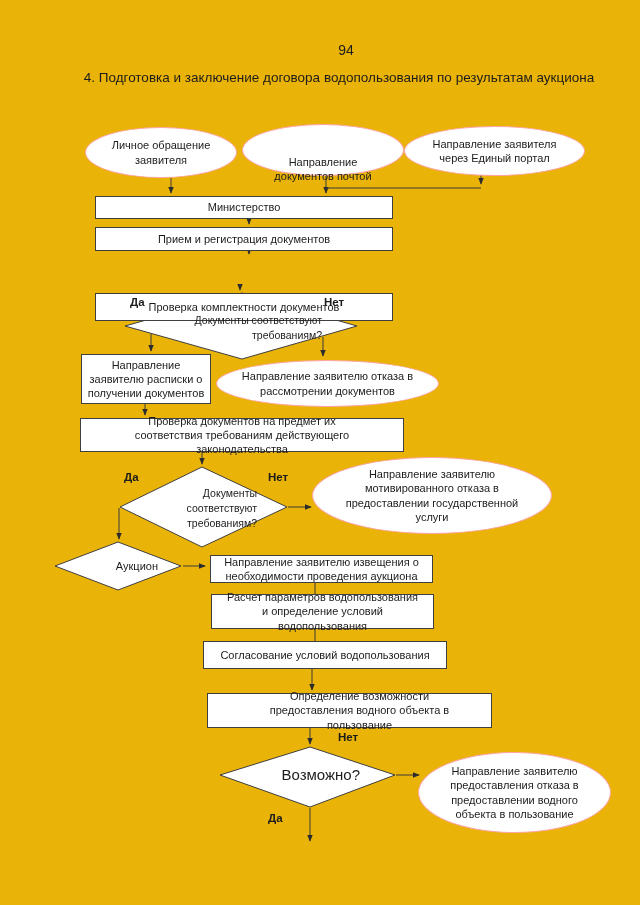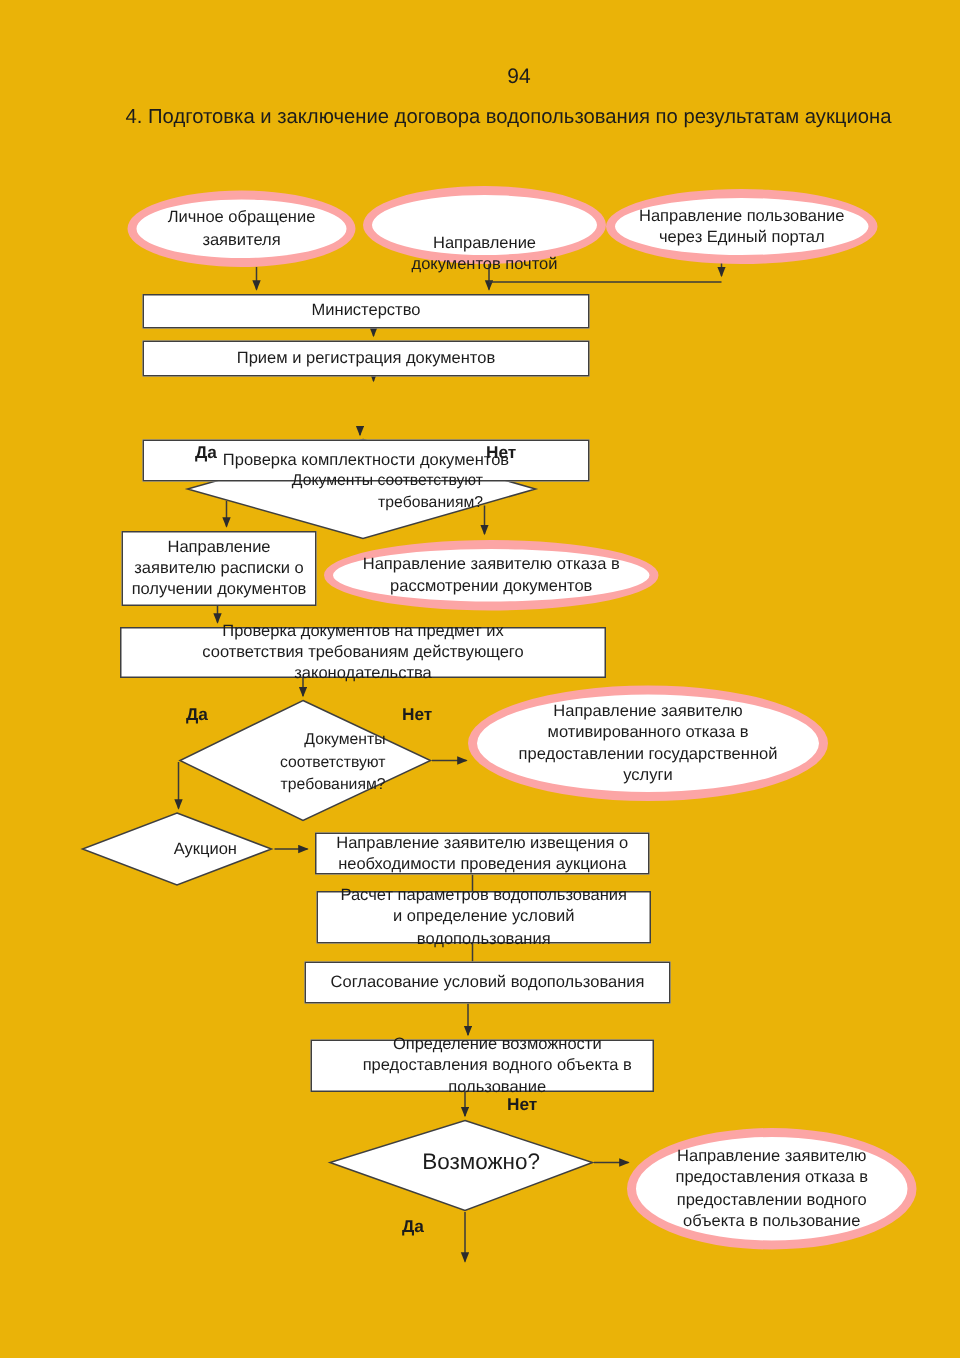--- a/index.html
+++ b/index.html
@@ -5,21 +5,21 @@
   html,body{margin:0;padding:0;background:#ffffff;}
   .page{
     position:relative;width:640px;height:905px;background:#eab308;overflow:hidden;
     font-family:Liberation Sans, sans-serif;color:#1c1c1c;
   }
   .pagenum{position:absolute;left:0;top:42px;width:692px;text-align:center;font-size:14px;}
   .title{position:absolute;left:0;top:70px;width:678px;text-align:center;font-size:13.5px;}
   .shape{position:absolute;display:flex;align-items:center;justify-content:center;
          text-align:center;font-size:11px;line-height:1.3;box-sizing:border-box;}
   .rect{border:1px solid #3f3f3f;background:#fff;}
-  .ellipse{border:6px solid #fca5a5;border-radius:50%;background:#fff;}
+  .ellipse{border:1px solid #fca5a5;border-radius:50%;background:#fff;}
   .inner{display:block;}
   .dtext{position:absolute;text-align:right;font-size:10.5px;line-height:1.45;}
   .dlabel{position:absolute;font-weight:bold;font-size:11.5px;}
   svg.connectors{position:absolute;left:0;top:0;}
   svg line, svg polyline{stroke:#3a3a3a;stroke-width:1;fill:none;}
   svg polygon.diamond{stroke:#3f3f3f;stroke-width:1;fill:#ffffff;}
 </style>
 </head>
 <body>
 
@@ -69,21 +69,21 @@
     <polygon class="diamond" points="310,747 395,775 310,807 220,775"></polygon>
   </svg>
 
   <div class="shape ellipse" style="left:85px;top:127px;width:152px;height:51px;">
     <span class="inner" style="width:112px;">Личное обращение заявителя</span>
   </div>
   <div class="shape ellipse" style="left:242px;top:124px;width:162px;height:52px;">
     <span class="inner" style="width:122px;margin-top:38px;">Направление документов почтой</span>
   </div>
   <div class="shape ellipse" style="left:404px;top:126px;width:181px;height:50px;">
-    <span class="inner" style="width:150px;">Направление пользование через Единый портал</span>
+    <span class="inner" style="width:150px;">Направление заявителя через Единый портал</span>
   </div>
 
   <div class="shape rect" style="left:95px;top:196px;width:298px;height:23px;">
     <span class="inner">Министерство</span>
   </div>
   <div class="shape rect" style="left:95px;top:227px;width:298px;height:24px;">
     <span class="inner">Прием и регистрация документов</span>
   </div>
   <div class="shape rect" style="left:95px;top:256px;width:298px;height:28px;margin-top:37px;">
     <span class="inner">Проверка комплектности документов</span>
@@ -116,21 +116,21 @@
 
   <div class="shape rect" style="left:210px;top:555px;width:223px;height:28px;">
     <span class="inner" style="width:212px;">Направление заявителю извещения о необходимости проведения аукциона</span>
   </div>
   <div class="shape rect" style="left:211px;top:594px;width:223px;height:35px;">
     <span class="inner" style="width:200px;">Расчет параметров водопользования и определение условий водопользования</span>
   </div>
   <div class="shape rect" style="left:203px;top:641px;width:244px;height:28px;">
     <span class="inner">Согласование условий водопользования</span>
   </div>
-  <div class="shape rect" style="left:207px;top:693px;width:229px;height:35px;padding-left:20px;">
+  <div class="shape rect" style="left:207px;top:693px;width:285px;height:35px;padding-left:20px;">
     <span class="inner" style="width:225px;">Определение возможности предоставления водного объекта в пользование</span>
   </div>
 
   <div class="dtext" style="left:260px;top:764px;width:100px;font-size:15px;">Возможно?</div>
   <div class="dlabel" style="left:338px;top:731px;">Нет</div>
   <div class="dlabel" style="left:268px;top:812px;">Да</div>
 
   <div class="shape ellipse" style="left:418px;top:752px;width:193px;height:81px;">
     <span class="inner" style="width:155px;">Направление заявителю предоставления отказа в предоставлении водного объекта в пользование</span>
   </div>

